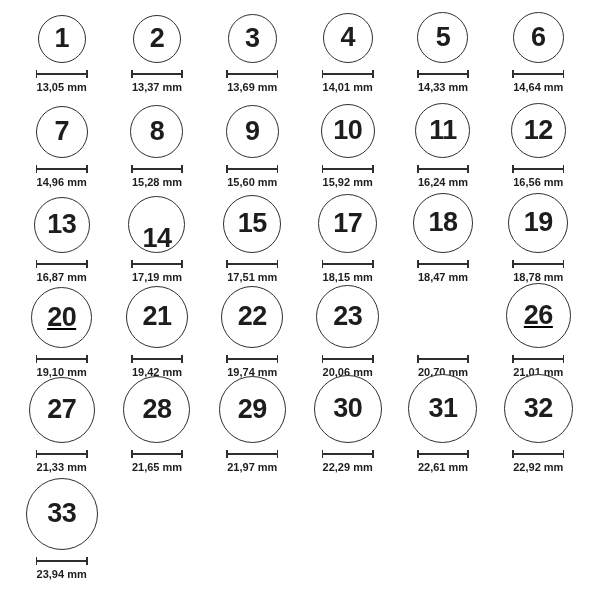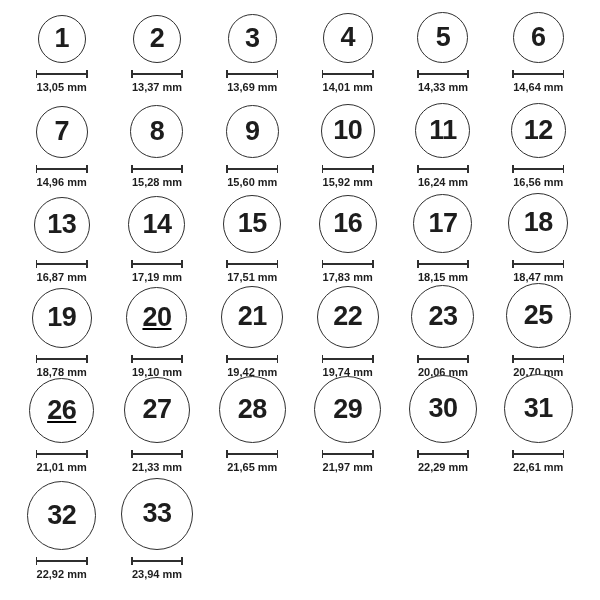--- a/index.html
+++ b/index.html
@@ -218,21 +218,21 @@
       <span class="num">13</span>
     </div>
     <div class="ruler">
       <span class="tick"></span>
       <span class="rline"></span>
       <span class="tick"></span>
     </div>
     <div class="mlabel">16,87 mm</div>
   </div>
     <div class="cell">
-    <div class="circle" style="width: 57px; height: 57px;">
+    <div class="circle" style="width: 57px; height: 57px; align-items: flex-end;">
       <span class="num">14</span>
     </div>
     <div class="ruler">
       <span class="tick"></span>
       <span class="rline"></span>
       <span class="tick"></span>
     </div>
     <div class="mlabel">17,19 mm</div>
   </div>
     <div class="cell">
@@ -240,31 +240,20 @@
       <span class="num">15</span>
     </div>
     <div class="ruler">
       <span class="tick"></span>
       <span class="rline"></span>
       <span class="tick"></span>
     </div>
     <div class="mlabel">17,51 mm</div>
   </div>
     <div class="cell">
-    <div class="circle" style="width: 58px; height: 58px;">
-      <span class="num">16</span>
-    </div>
-    <div class="ruler">
-      <span class="tick"></span>
-      <span class="rline"></span>
-      <span class="tick"></span>
-    </div>
-    <div class="mlabel">17,83 mm</div>
-  </div>
-    <div class="cell">
     <div class="circle" style="width: 59px; height: 59px;">
       <span class="num">17</span>
     </div>
     <div class="ruler">
       <span class="tick"></span>
       <span class="rline"></span>
       <span class="tick"></span>
     </div>
     <div class="mlabel">18,15 mm</div>
   </div>
@@ -328,23 +317,20 @@
       <span class="num">23</span>
     </div>
     <div class="ruler">
       <span class="tick"></span>
       <span class="rline"></span>
       <span class="tick"></span>
     </div>
     <div class="mlabel">20,06 mm</div>
   </div>
     <div class="cell">
-    <div class="circle" style="width: 65px; height: 65px;">
-      <span class="num">25</span>
-    </div>
     <div class="ruler">
       <span class="tick"></span>
       <span class="rline"></span>
       <span class="tick"></span>
     </div>
     <div class="mlabel">20,70 mm</div>
   </div>
     <div class="cell">
     <div class="circle" style="width: 65px; height: 65px; text-decoration: underline;">
       <span class="num">26</span>

